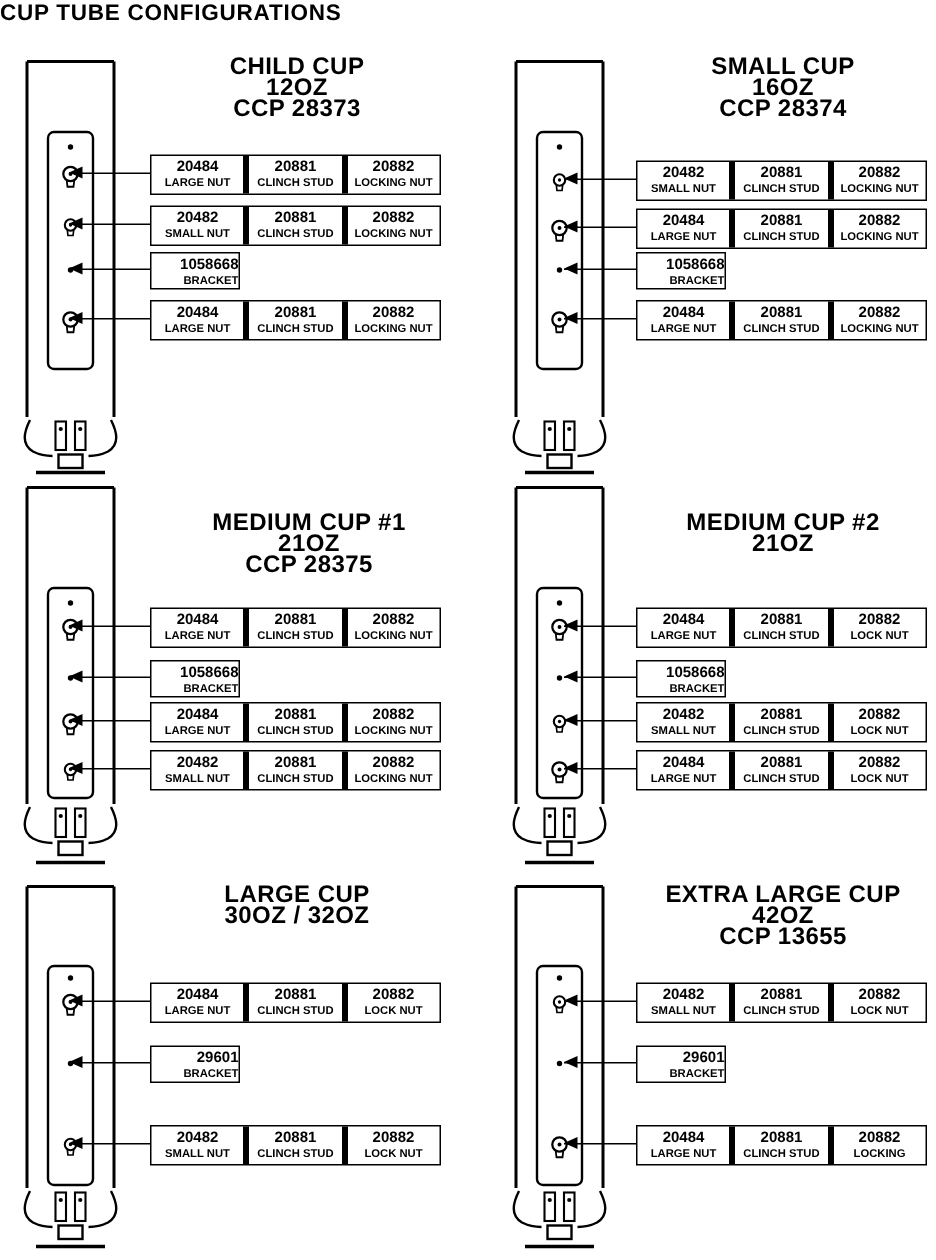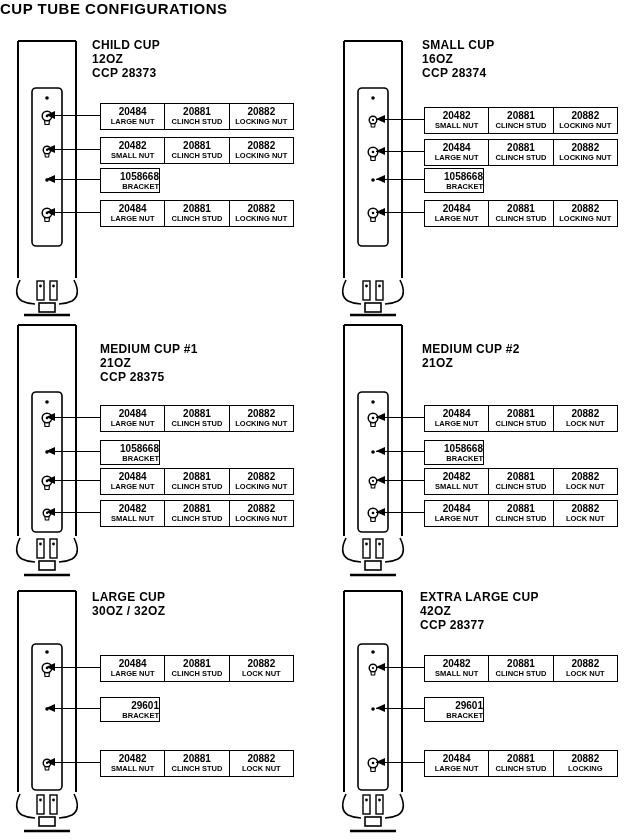--- a/index.html
+++ b/index.html
@@ -1,23 +1,23 @@
 <!DOCTYPE html>
 <html><head>
 <meta charset="utf-8">
 <style>
   html,body{margin:0;padding:0;background:#fff}
   body{font-family:"Liberation Sans",sans-serif;font-weight:bold;color:#000}
   .page{position:relative;width:624px;height:840px;background:#fff;overflow:hidden}
   .main-title{position:absolute;top:0;left:0;width:100%;font-size:15px;letter-spacing:.5px}
   .section{position:absolute}
-  .sec-title{position:absolute;font-size:12px;line-height:14px;letter-spacing:.3px}
+  .sec-title{position:absolute;text-align:center;font-size:16px;line-height:14px;letter-spacing:.3px}
   .tube{position:absolute}
   .pbox{position:absolute;display:flex;border:1px solid #000;background:#fff;box-sizing:border-box}
-  .cell{flex:1;text-align:center;padding-top:2px;border-left:1px solid #000000;overflow:hidden}
+  .cell{flex:1;text-align:center;padding-top:2px;border-left:4px solid #000000;overflow:hidden}
   .cell:first-child{border-left:none}
   .num{font-size:10px;line-height:11px;white-space:nowrap}
   .lbl{font-size:7.5px;line-height:10px;white-space:nowrap}
   .bracket .cell{text-align:right;padding-left:3px}
   .arrow{position:absolute;height:0;border-top:1.5px solid #000}
   .arrow::before{content:"";position:absolute;left:0;top:-5px;width:0;height:0;
     border-top:4.5px solid transparent;border-bottom:4.5px solid transparent;border-right:9px solid #000}
 </style>
 </head>
 <body>
@@ -421,21 +421,21 @@
       <rect x="27" y="207" width="7" height="19" fill="none" stroke="#000" stroke-width="1.4"></rect>
       <rect x="40" y="207" width="7" height="19" fill="none" stroke="#000" stroke-width="1.4"></rect>
       <circle cx="30.5" cy="212" r="1.4"></circle>
         <circle cx="43.5" cy="212" r="1.4"></circle>
       <rect x="29" y="229" width="16" height="9" fill="none" stroke="#000" stroke-width="1.6"></rect>
       <path d="M14,243 H60" stroke="#000" stroke-width="2.4"></path>
     </svg>
     <div class="sec-title" style="left:108px;top:4px;width:204px">
       <div>EXTRA LARGE CUP</div>
       <div>42OZ</div>
-      <div>CCP 28377</div>
+      <div>CCP 13655</div>
     </div>
     <div class="arrow" style="left:64px;top:81px;width:48px"></div>
     <div class="pbox" style="left:112px;top:69px;width:194px;height:27px">
       <div class="cell">
           <div class="num">20482</div>
           <div class="lbl">SMALL NUT</div>
         </div>
       <div class="cell">
           <div class="num">20881</div>
           <div class="lbl">CLINCH STUD</div>

